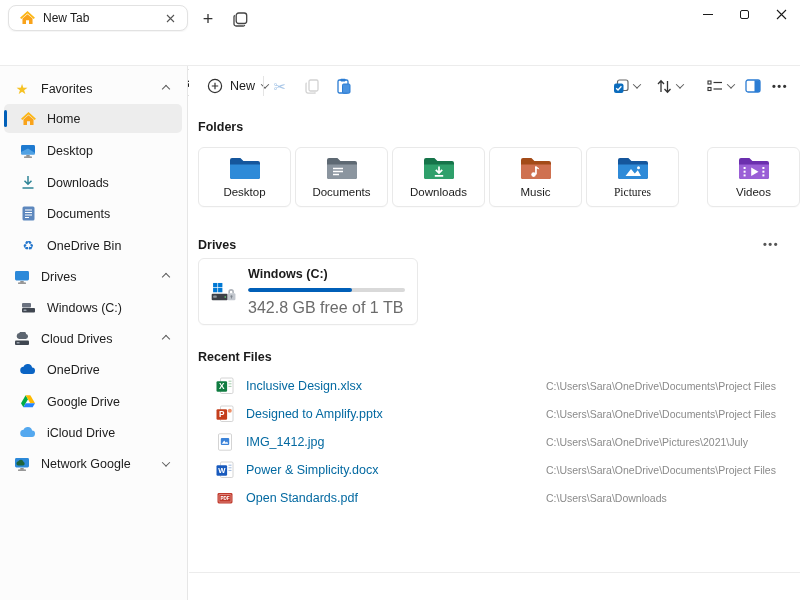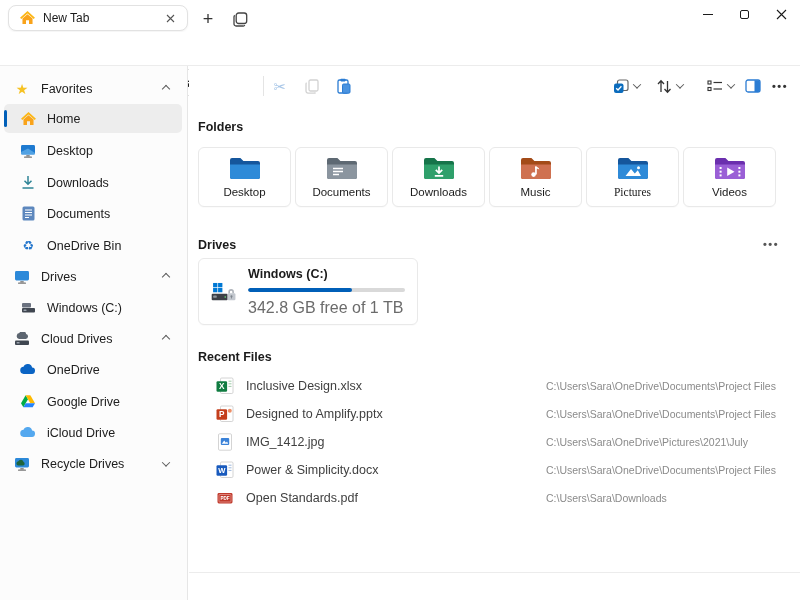--- a/index.html
+++ b/index.html
@@ -71,21 +71,21 @@
   .drivecard { position:absolute; left:9px; top:192px; width:220px; height:67px; background:#fff; border:1px solid #e9e9e9;
                border-radius:6px; display:flex; align-items:center; padding:0 12px; gap:12px; box-shadow:0 1px 1px rgba(0,0,0,.02); }
   .drivecard .info { flex:1; }
   .drv-name { font-size:12.5px; font-weight:700; color:#1b1b1b; margin-bottom:7px; }
   .drv-track { width:157px; height:4px; border-radius:2px; background:#d9d9d9; overflow:hidden; margin-bottom:7px; }
   .drv-fill { height:4px; border-radius:2px; background:#005fb8; }
   .drv-usage { font-size:16px; color:#6b6b6b; }
 
   .frow { position:absolute; left:9px; width:594px; height:26px; display:flex; align-items:center; border-radius:4px; }
   .frow .fic { width:18px; margin-left:18px; display:flex; justify-content:center; }
-  .frow .fname { font-size:12.5px; color:#404040; margin-left:12px; flex:1; white-space:nowrap; }
+  .frow .fname { font-size:12.5px; color:#0369a1; margin-left:12px; flex:1; white-space:nowrap; }
   .frow .fpath { position:absolute; left:348px; font-size:10.5px; color:#8a8a8a; white-space:nowrap; }
 
   .statusdiv { position:absolute; left:189px; top:572px; width:611px; height:1px; background:#ececec; }
 </style>
 </head>
 <body>
 
 <div class="window">
 
   <div class="tabbar">
@@ -288,28 +288,36 @@
 
     <div class="srow head" style="top:383px;">
       <span class="ic">
         <svg width="16" height="14" viewBox="0 0 16 14">
             <rect x="1" y="1" width="14" height="9.5" rx="1.4" fill="#2c89d9"></rect>
             <path d="M4 8.6 a2.2 2.2 0 0 1 .3-4.3 a2.8 2.8 0 0 1 5.3 0.6 a2 2 0 0 1 -0.4 3.7 Z" fill="#1b5e20" opacity="0.85"></path>
             <rect x="6.3" y="11" width="3.4" height="1.6" fill="#8f8f8f"></rect>
             <rect x="4" y="12.6" width="8" height="1.2" rx="0.6" fill="#777"></rect>
           </svg>
       </span>
-      <span class="lbl">Recycle Drives</span>
+      <span class="lbl">Network Google</span>
       <span class="chv down"></span>
     </div>
   </div>
 
   <div class="main">
 
     <div class="cmdbar">
+      <div class="newbtn">
+        <svg width="16" height="16" viewBox="0 0 16 16">
+            <circle cx="8" cy="8" r="6.6" fill="none" stroke="#333" stroke-width="1.2"></circle>
+            <path d="M8 4.8 V11.2 M4.8 8 H11.2" stroke="#333" stroke-width="1.2"></path>
+          </svg>
+        <span class="lbl">New</span>
+        <span class="chv down"></span>
+      </div>
       <div class="vdiv"></div>
       <div class="cmdico iconbtn" style="left:78px;">
         <span class="scissors uni">✂</span>
       </div>
       <div class="cmdico iconbtn" style="left:110px;">
         <svg width="14" height="15" viewBox="0 0 14 15">
             <rect x="4" y="1" width="9" height="11" rx="1.5" fill="none" stroke="#d2d2d2" stroke-width="1.3"></rect>
             <path d="M10.5 13.5 a1.5 1.5 0 0 1 -1.2 0.6 H3 a2 2 0 0 1 -2-2 V5 a1.5 1.5 0 0 1 0.6-1.2" fill="none" stroke="#d2d2d2" stroke-width="1.3"></path>
           </svg>
       </div>
@@ -393,21 +401,21 @@
     </div>
     <div class="tile" style="left:397px;font-family:Liberation Serif, serif;">
       <svg width="32" height="26" viewBox="0 0 32 26">
           <path d="M1 4 a2 2 0 0 1 2-2 h8.4 l3 3 H29 a2 2 0 0 1 2 2 v14 a2 2 0 0 1 -2 2 H3 a2 2 0 0 1 -2-2 Z" fill="#15569c"></path>
           <path d="M1 8.5 h30 V21 a2 2 0 0 1 -2 2 H3 a2 2 0 0 1 -2-2 Z" fill="#2e8ad8"></path>
           <path d="M8.5 20 L14 13 L17.8 17.4 L20.8 14.2 L24 20 Z" fill="#fff"></path>
           <circle cx="21.5" cy="11.8" r="1.5" fill="#fff"></circle>
         </svg>
       <span class="lbl">Pictures</span>
     </div>
-    <div class="tile" style="left:494px;">
+    <div class="tile" style="left:518px;">
       <svg width="32" height="26" viewBox="0 0 32 26">
           <path d="M1 4 a2 2 0 0 1 2-2 h8.4 l3 3 H29 a2 2 0 0 1 2 2 v14 a2 2 0 0 1 -2 2 H3 a2 2 0 0 1 -2-2 Z" fill="#6b2fae"></path>
           <path d="M1 8.5 h30 V21 a2 2 0 0 1 -2 2 H3 a2 2 0 0 1 -2-2 Z" fill="#9a5fd6"></path>
           <path d="M13.2 11.5 L20.5 15.7 L13.2 19.9 Z" fill="#fff"></path>
           <g fill="#fff">
             <rect x="5.6" y="11" width="2" height="2"></rect>
             <rect x="5.6" y="14.7" width="2" height="2"></rect>
             <rect x="5.6" y="18.4" width="2" height="2"></rect>
             <rect x="24.4" y="11" width="2" height="2"></rect>
             <rect x="24.4" y="14.7" width="2" height="2"></rect>

